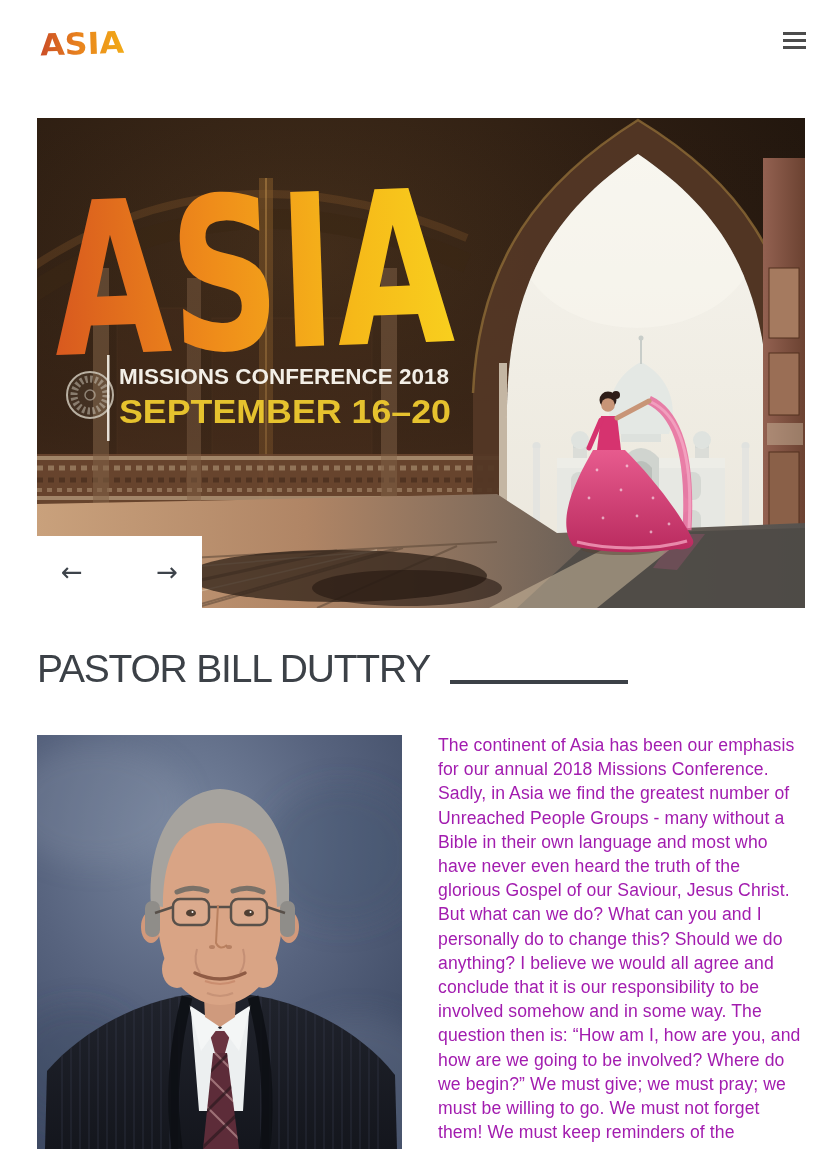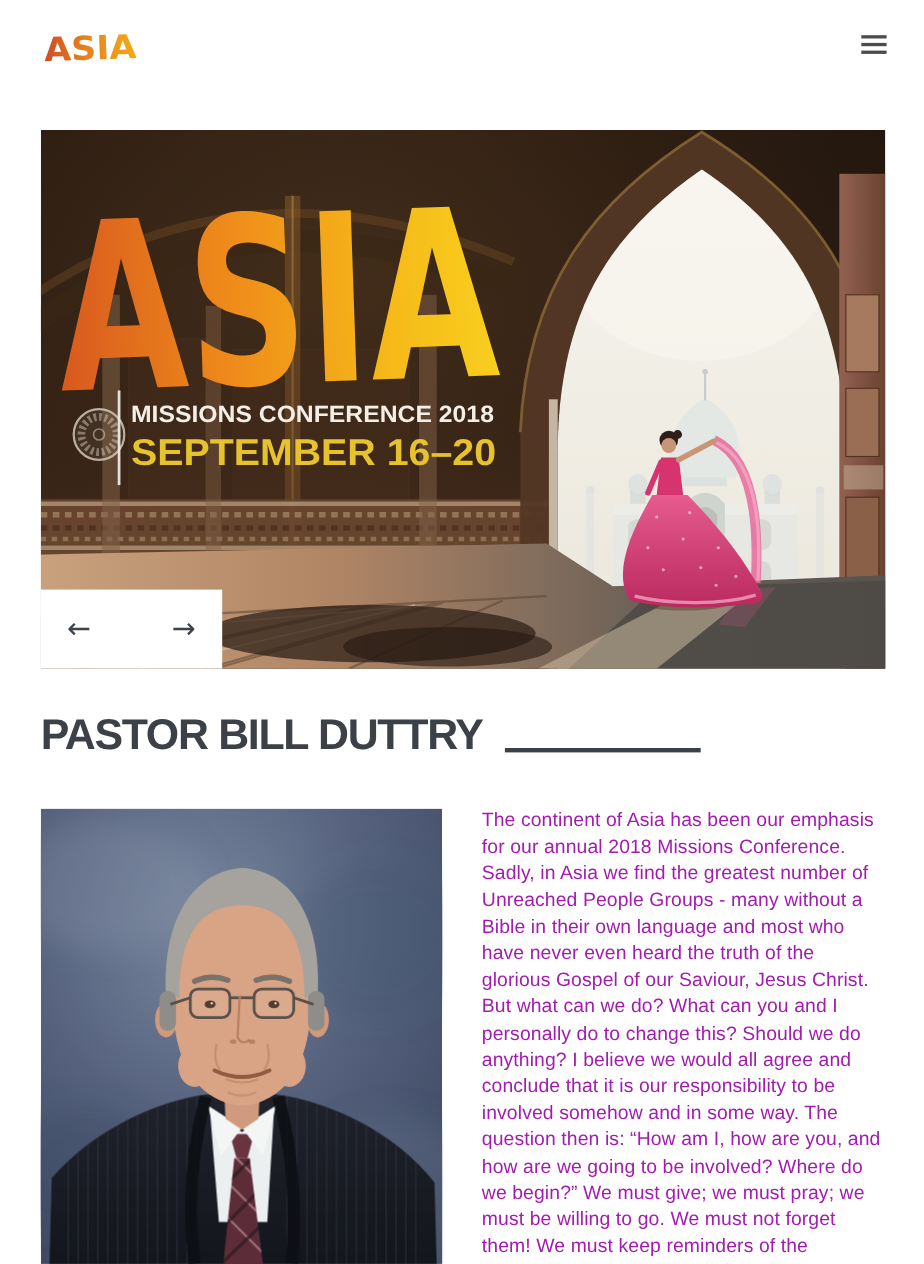--- a/index.html
+++ b/index.html
@@ -16,21 +16,21 @@
   
   .hero{position:absolute;left:37px;top:118px;width:768px;height:490px;overflow:hidden;}
   .hero svg{display:block;}
   .carousel-controls{position:absolute;left:0;bottom:0;width:165px;height:72px;background:#ffffff;
                      display:flex;align-items:center;justify-content:space-between;padding:0 24px;box-sizing:border-box;}
   .arrow-btn{background:none;border:0;cursor:pointer;padding:0;font-family:"DejaVu Sans",sans-serif;
              font-size:26px;line-height:1;color:#3d434a;}
 
   
   .heading-row{position:absolute;left:37px;top:646px;display:flex;align-items:flex-end;}
-  .page-title{margin:0;font-size:39px;font-weight:bold;letter-spacing:-1.2px;color:#3c4147;line-height:1.2;}
+  .page-title{margin:0;font-size:39px;font-weight:normal;letter-spacing:-1.2px;color:#3c4147;line-height:1.2;}
   .heading-rule{width:178px;height:4px;background:#3c4147;margin-left:20px;margin-bottom:9px;}
 
   
   .pastor-photo{position:absolute;left:37px;top:735px;width:365px;height:414px;overflow:hidden;}
   .bio{position:absolute;left:438px;top:733px;width:366px;margin:0;
        font-size:17.6px;line-height:24.2px;color:#a21caf;letter-spacing:.1px;}
 </style>
 </head>
 <body>
 

